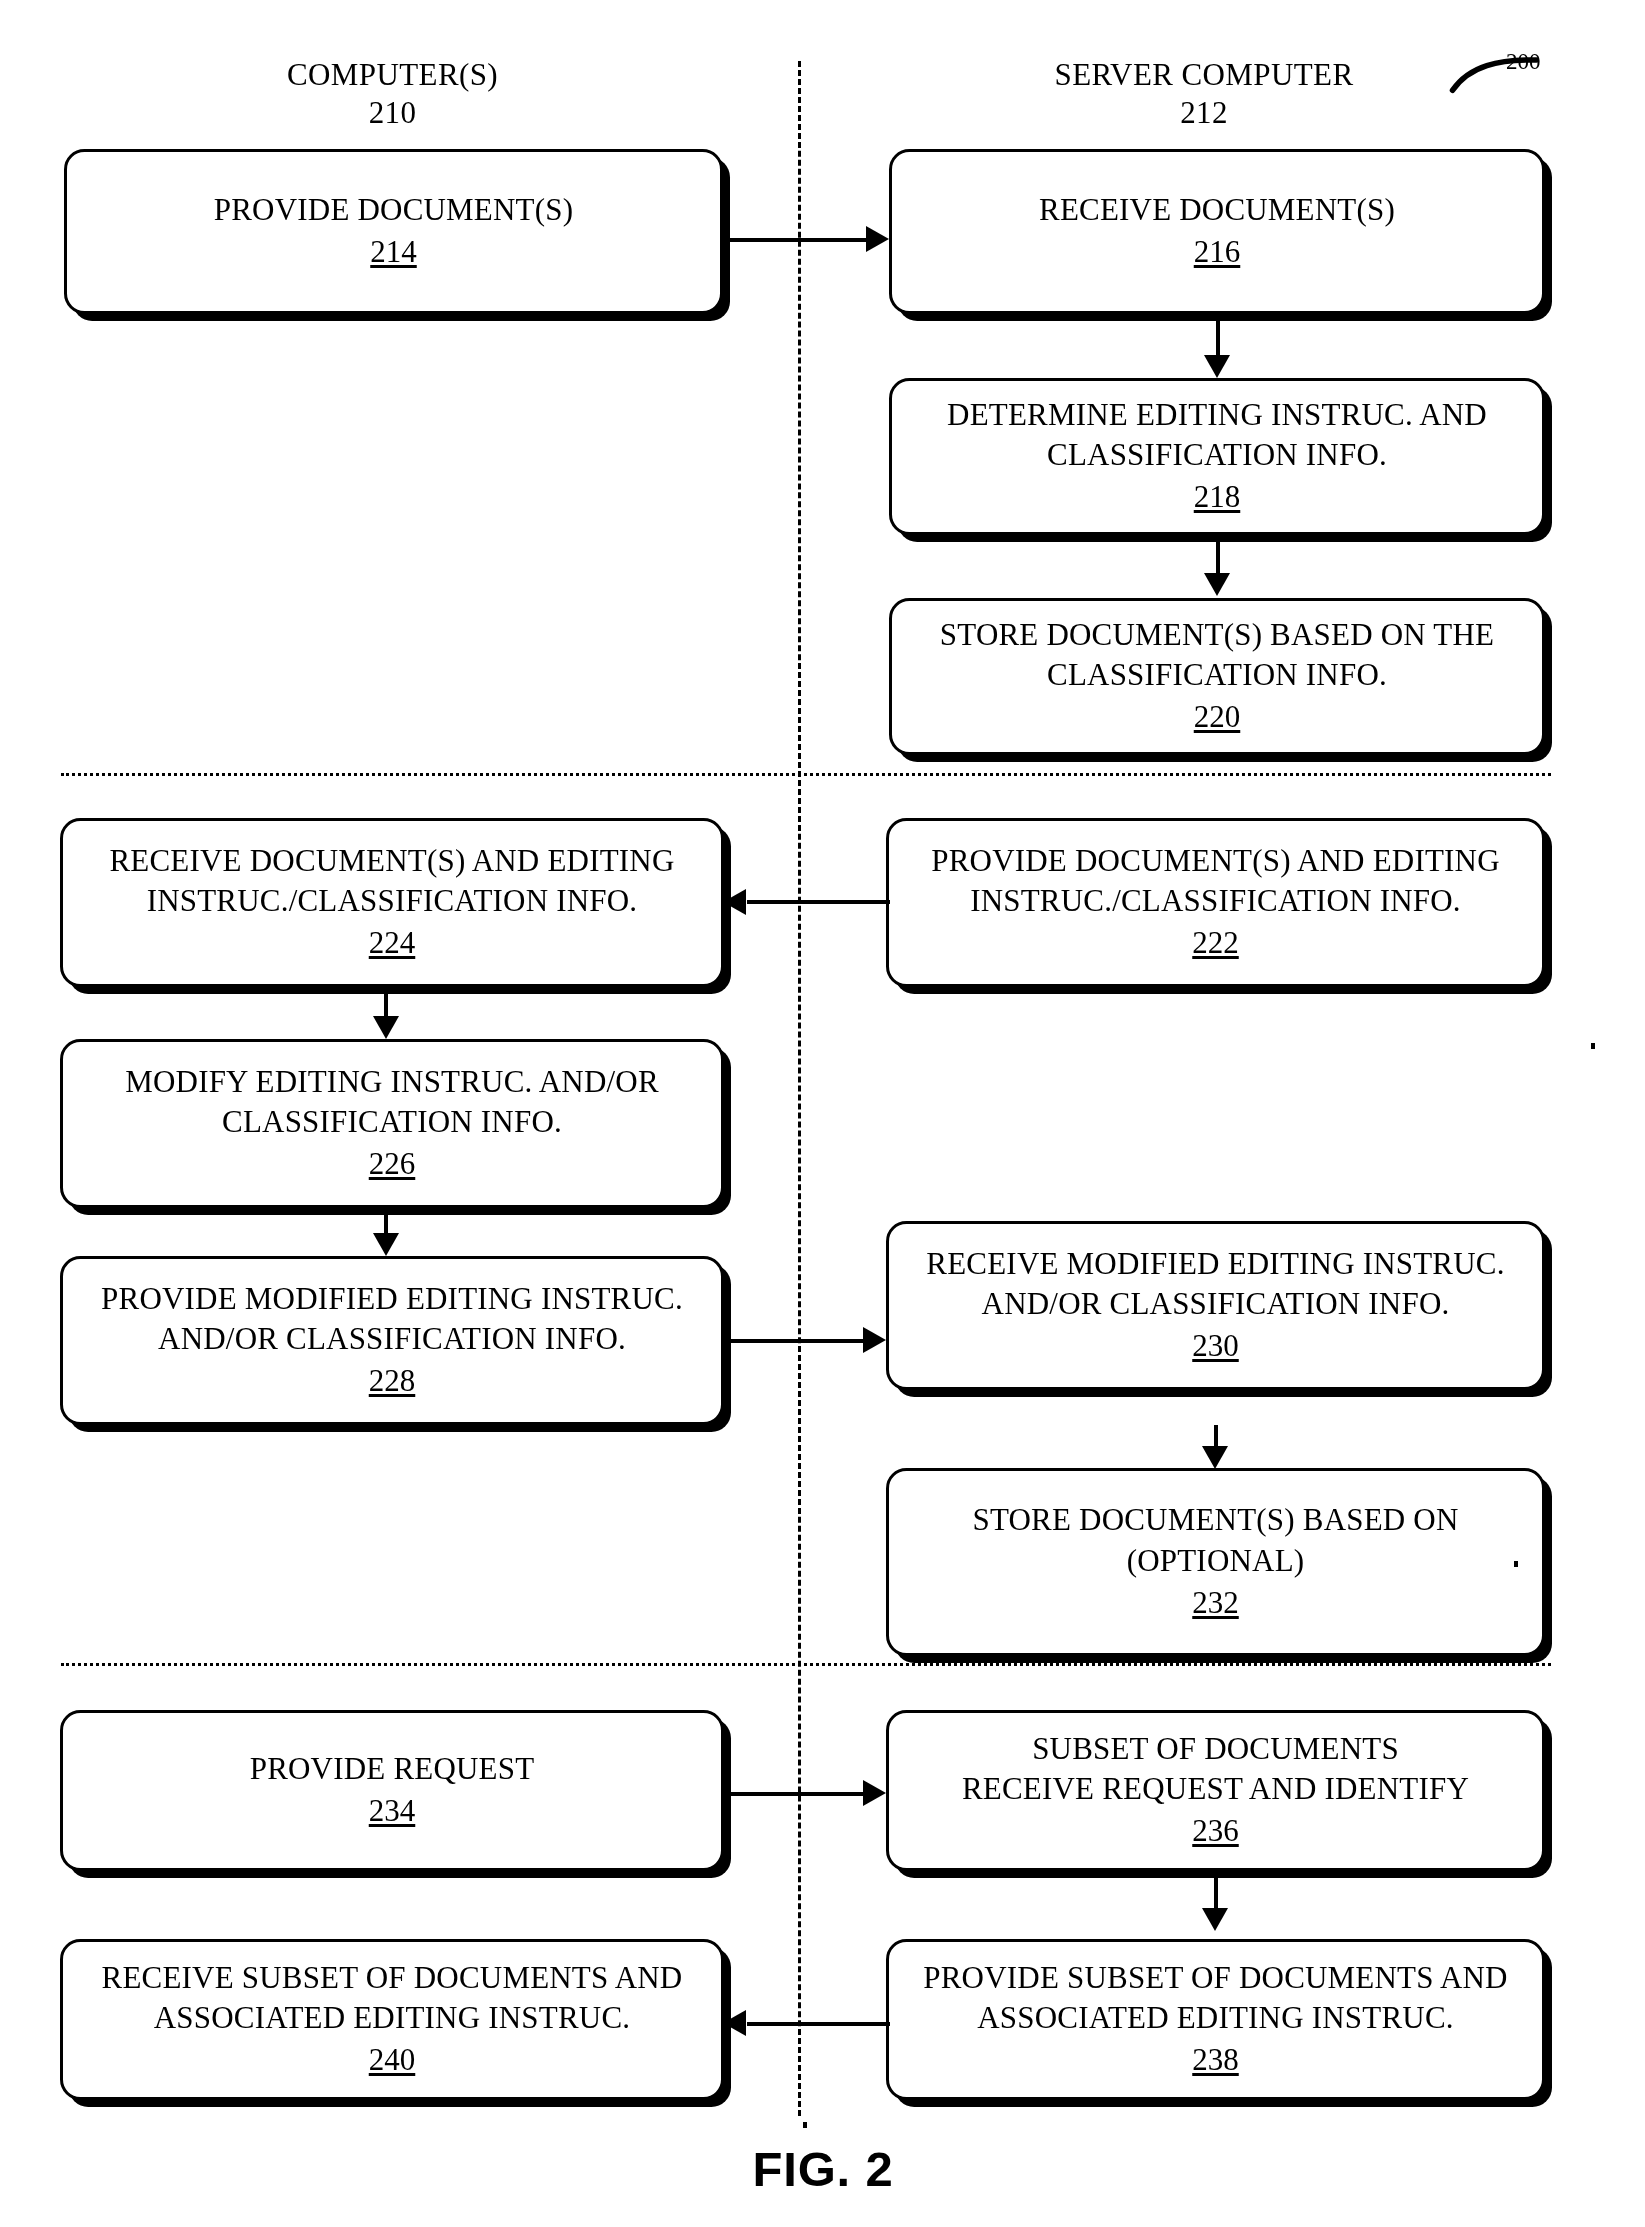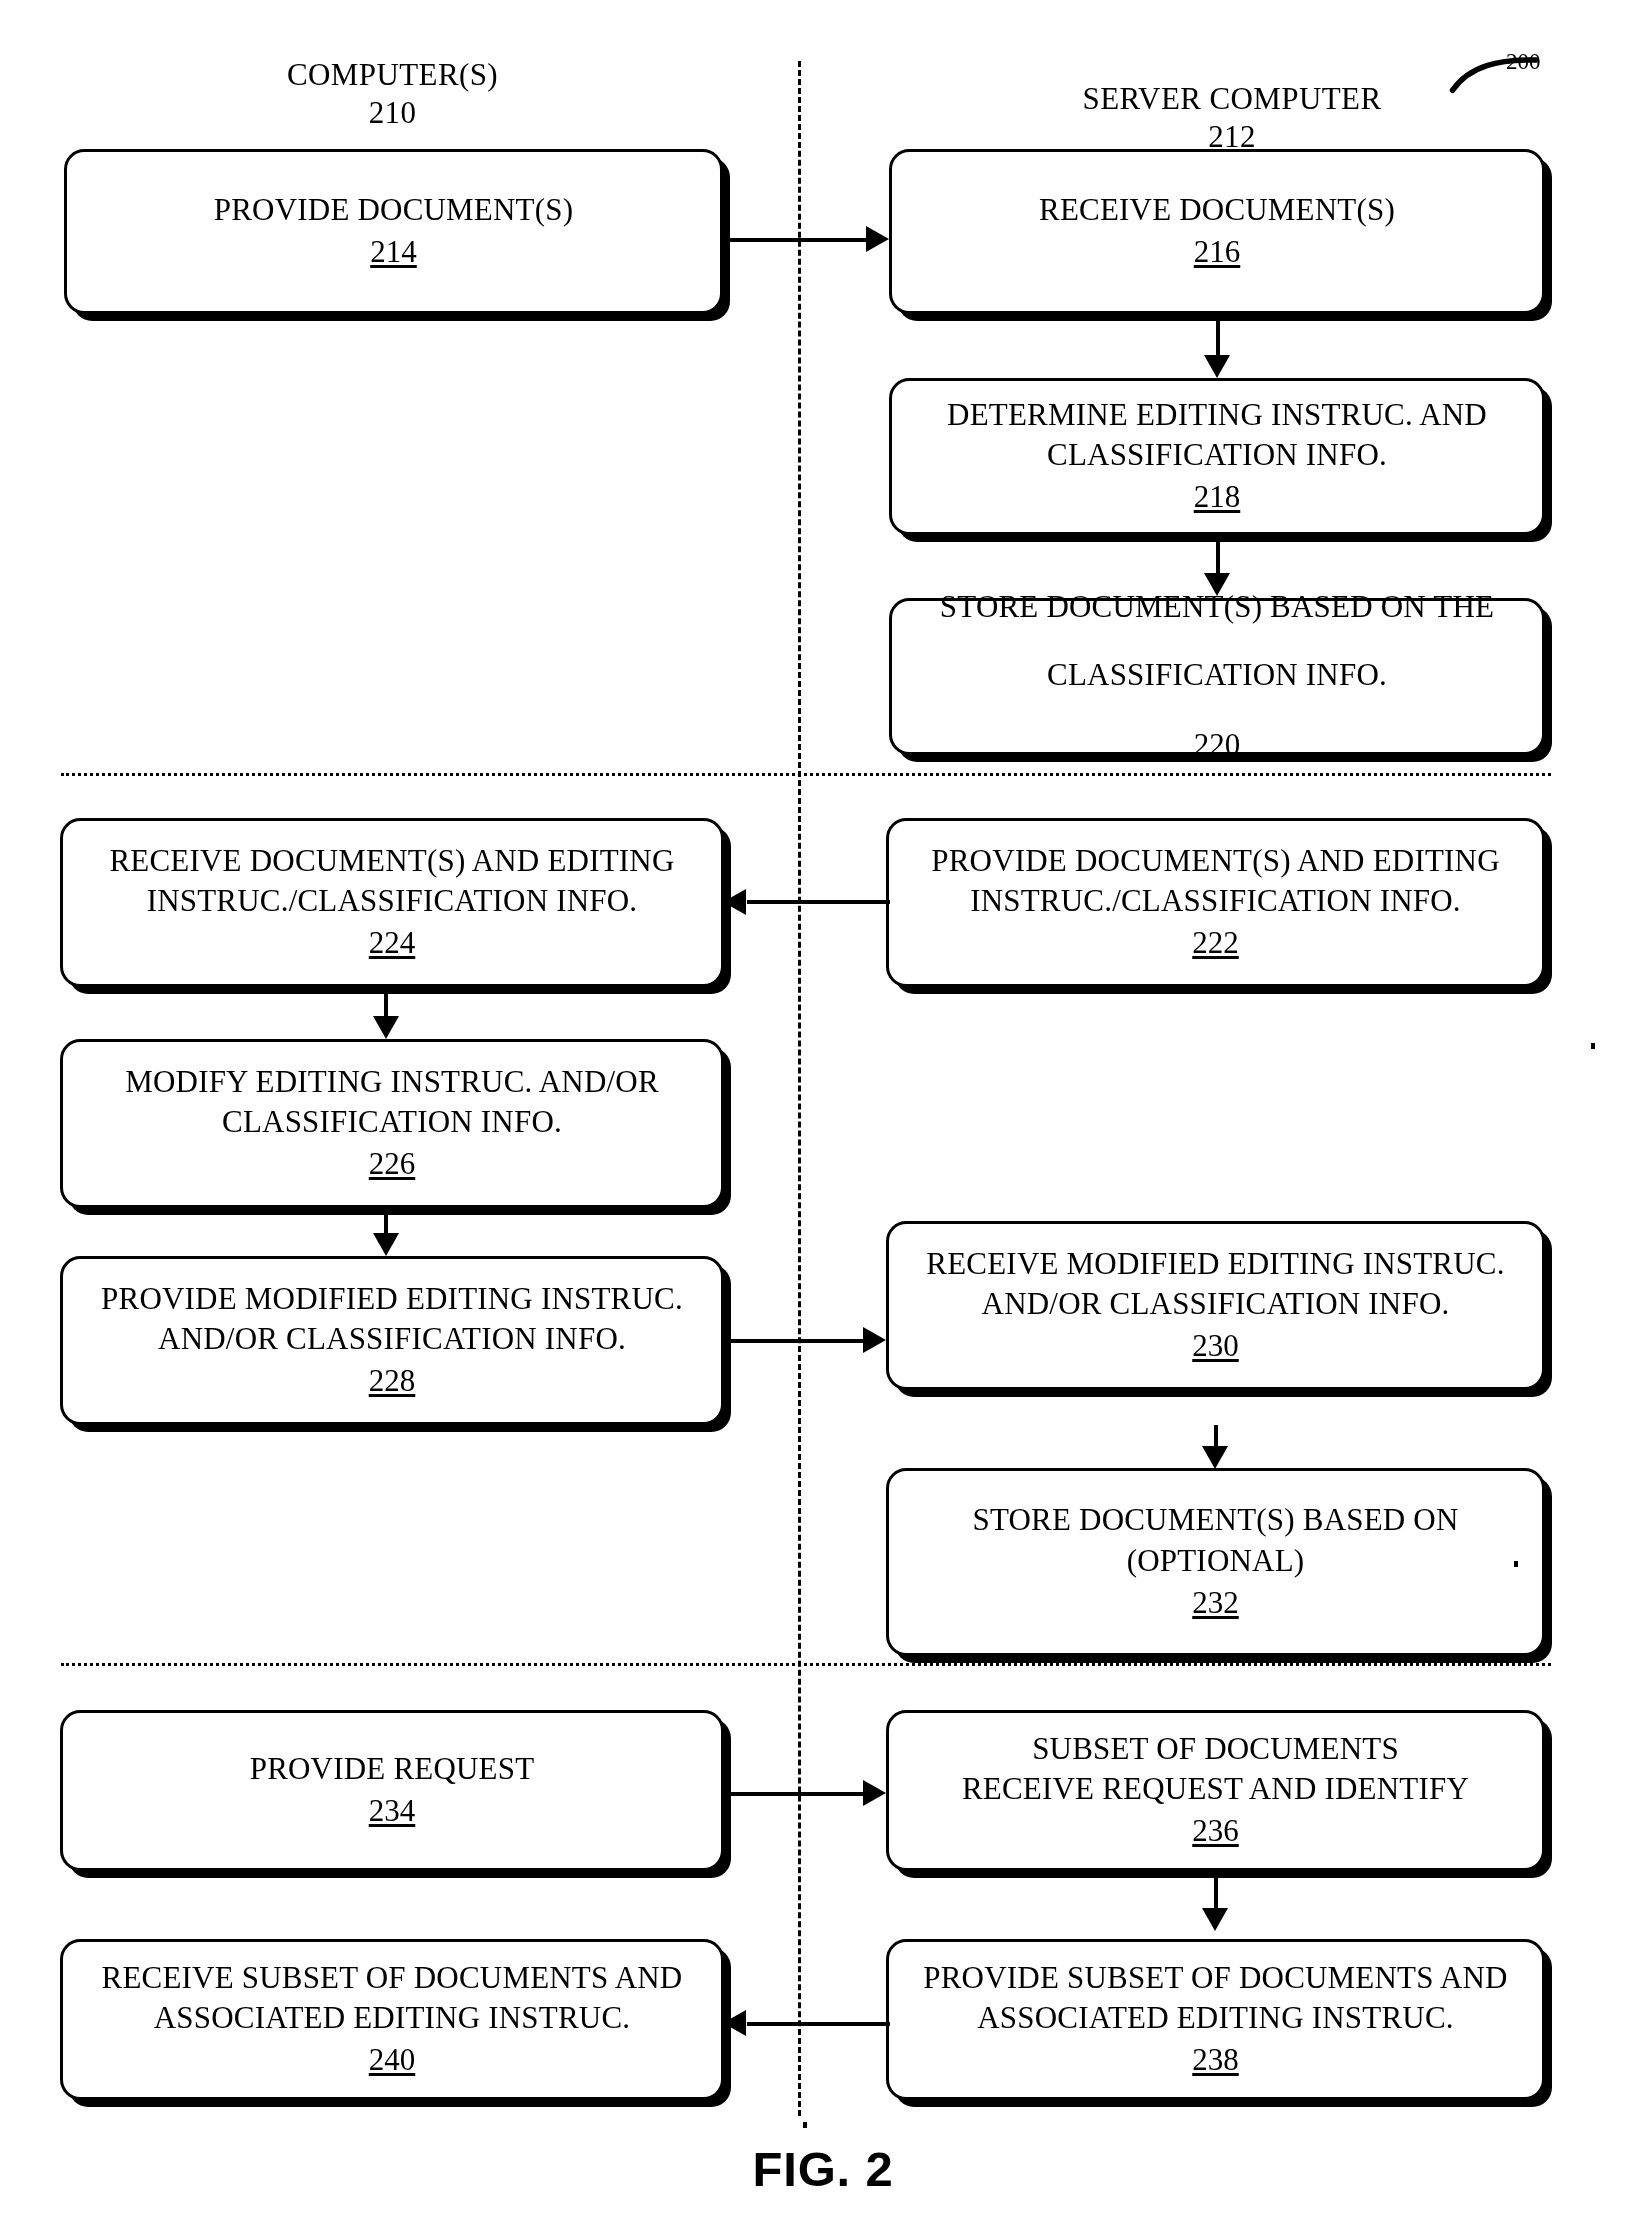--- a/index.html
+++ b/index.html
@@ -145,21 +145,21 @@
 </head>
 <body>
 
 <div id="figure">
 
   <div class="col-header" style="left:212px; top:56px; width:361px;">
     <span>COMPUTER(S)</span>
     <span class="hdr-num">210</span>
   </div>
 
-  <div class="col-header" style="left:1020px; top:56px; width:424px;margin-top:24px;">
+  <div class="col-header" style="left:992px; top:56px; width:424px;">
     <span>SERVER COMPUTER</span>
     <span class="hdr-num">212</span>
   </div>
 
   <svg id="ref-200-curve" style="left:1449px; top:53px;" width="94" height="42" viewBox="0 0 120 54">
     <path d="M4 48 C 26 16, 64 8, 112 9" fill="none" stroke="#000" stroke-width="7" stroke-linecap="round"></path>
   </svg>
   <div id="ref-200-label" style="left:1478px; top:49px;">200</div>
 
   <div id="lane-divider"></div>
@@ -205,21 +205,21 @@
     <span class="line">RECEIVE DOCUMENT(S)</span>
     <span class="ref">216</span>
   </div>
 
   <div class="node" style="left:889px; top:378px; width:656px; height:157px;">
     <span class="line">DETERMINE EDITING INSTRUC. AND</span>
     <span class="line">CLASSIFICATION INFO.</span>
     <span class="ref">218</span>
   </div>
 
-  <div class="node" style="left:889px; top:598px; width:656px; height:157px;gap:28px;">
+  <div class="node" style="left:889px; top:598px; width:656px; height:157px;">
     <span class="line">STORE DOCUMENT(S) BASED ON THE</span>
     <span class="line">CLASSIFICATION INFO.</span>
     <span class="ref">220</span>
   </div>
 
   <div class="node" style="left:886px; top:818px; width:659px; height:169px;">
     <span class="line">PROVIDE DOCUMENT(S) AND EDITING</span>
     <span class="line">INSTRUC./CLASSIFICATION INFO.</span>
     <span class="ref">222</span>
   </div>

